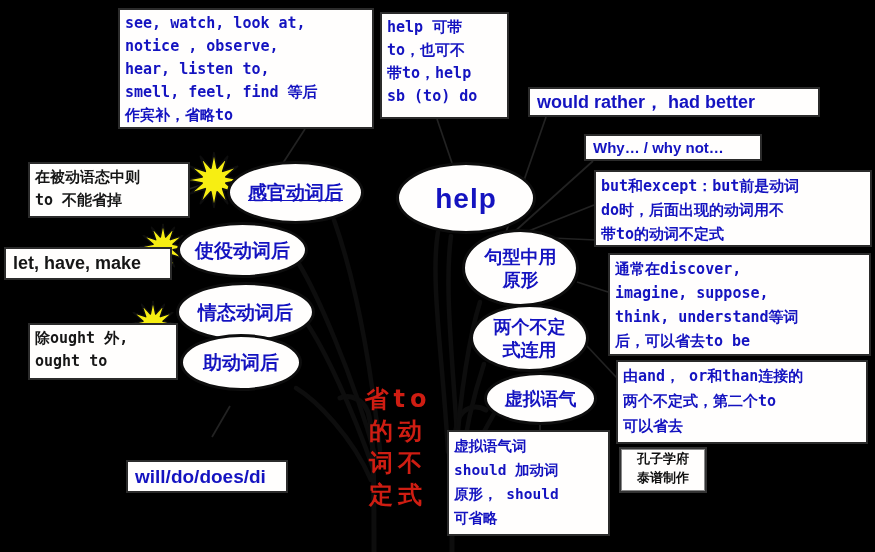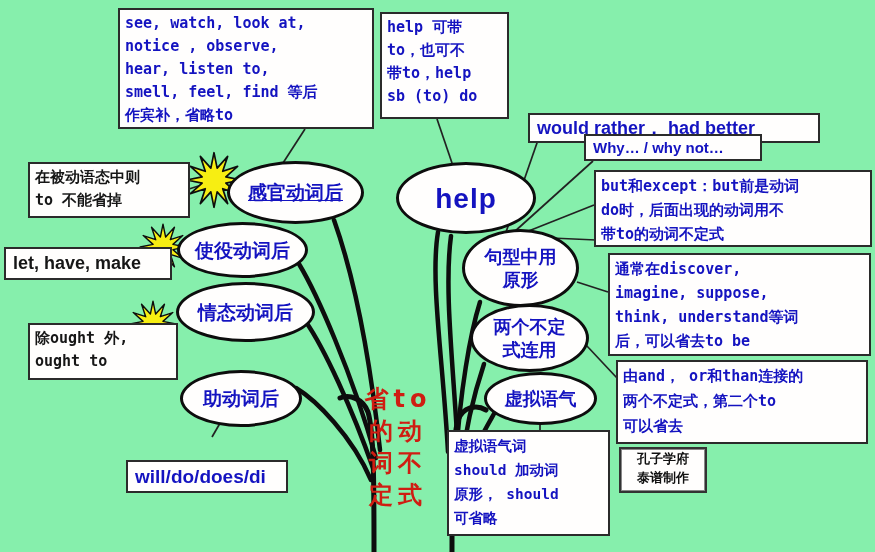--- a/index.html
+++ b/index.html
@@ -1,19 +1,19 @@
 <!DOCTYPE html>
 <html><head>
 <meta charset="utf-8">
 <style>
   html,body{margin:0;padding:0;}
   #stage{
     position:relative;
     width:875px;height:552px;
-    background:#86efac;
+    background:#000000;
     overflow:hidden;
     font-family:"DejaVu Sans", sans-serif;
   }
   #tree-svg{position:absolute;left:0;top:0;z-index:1;}
   .box{
     position:absolute;
     background:#fffefd;
     border:2px solid #2b2b2b;
     color:#1413c0;
     font-family:"DejaVu Sans Mono","DejaVu Sans",monospace;
@@ -122,21 +122,21 @@
 notice , observe,
 hear, listen to,
 smell, feel, find 等后
 作宾补，省略to</div>
 
   <div class="box" style="left:380px;top:12px;width:129px;height:107px;">help 可带
 to，也可不
 带to，help
 sb (to) do</div>
 
-  <div class="box sans" style="left:528px;top:87px;width:292px;height:30px;font-size:18px;margin-top:26px;">would rather， had better</div>
+  <div class="box sans" style="left:528px;top:87px;width:292px;height:30px;font-size:18px;">would rather， had better</div>
 
   <div class="box" style="left:594px;top:170px;width:278px;height:77px;line-height:24px;">but和except：but前是动词
 do时，后面出现的动词用不
 带to的动词不定式</div>
 
   <div class="box sans" style="left:584px;top:134px;width:178px;height:27px;font-size:15px;">Why… / why not…</div>
 
   <div class="box" style="left:608px;top:253px;width:263px;height:103px;line-height:24px;">通常在discover,
 imagine, suppose,
 think, understand等词
@@ -163,21 +163,21 @@
 
   <div class="box sans watermark" style="left:619px;top:447px;width:88px;height:46px;white-space:pre-line;display:block;">孔子学府
 泰谱制作</div>
 
   <div class="ellipse" style="left:227px;top:161px;width:137px;height:63px;text-decoration:underline;">感官动词后</div>
 
   <div class="ellipse" style="left:177px;top:222px;width:131px;height:56px;">使役动词后</div>
 
   <div class="ellipse" style="left:176px;top:282px;width:139px;height:60px;">情态动词后</div>
 
-  <div class="ellipse" style="left:180px;top:370px;width:122px;height:57px;">助动词后</div>
+  <div class="ellipse" style="left:180px;top:334px;width:122px;height:57px;">助动词后</div>
 
   <div class="ellipse latin" style="left:396px;top:162px;width:140px;height:72px;">help</div>
 
   <div class="ellipse" style="left:462px;top:229px;width:117px;height:78px;font-size:18px;">句型中用
 原形</div>
 
   <div class="ellipse" style="left:470px;top:304px;width:119px;height:68px;font-size:18px;">两个不定
 式连用</div>
 
   <div class="ellipse" style="left:484px;top:372px;width:113px;height:53px;font-size:18px;">虚拟语气</div>

